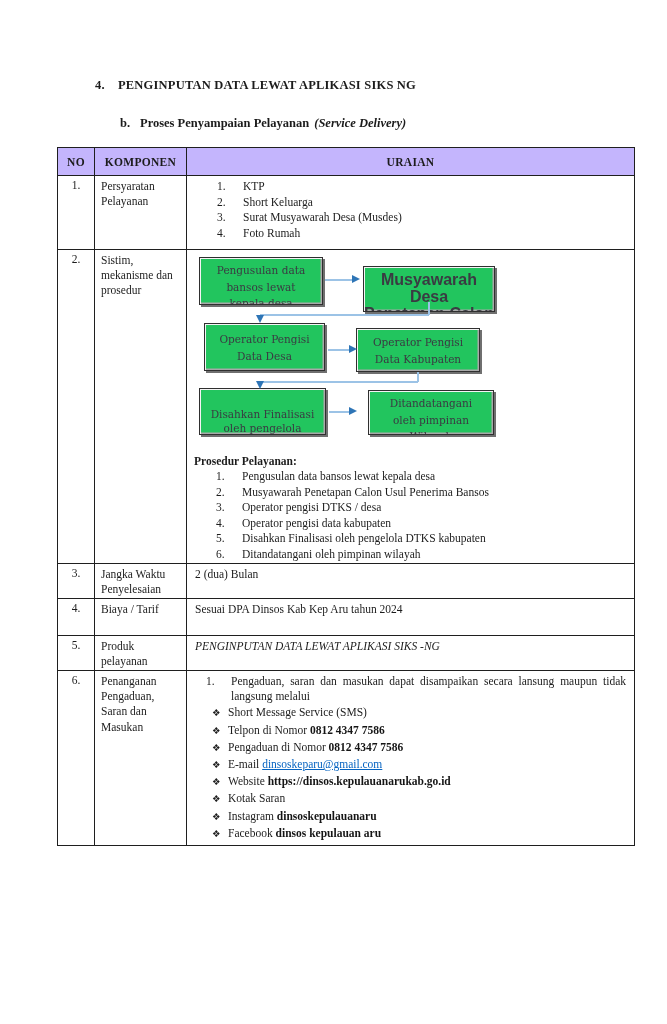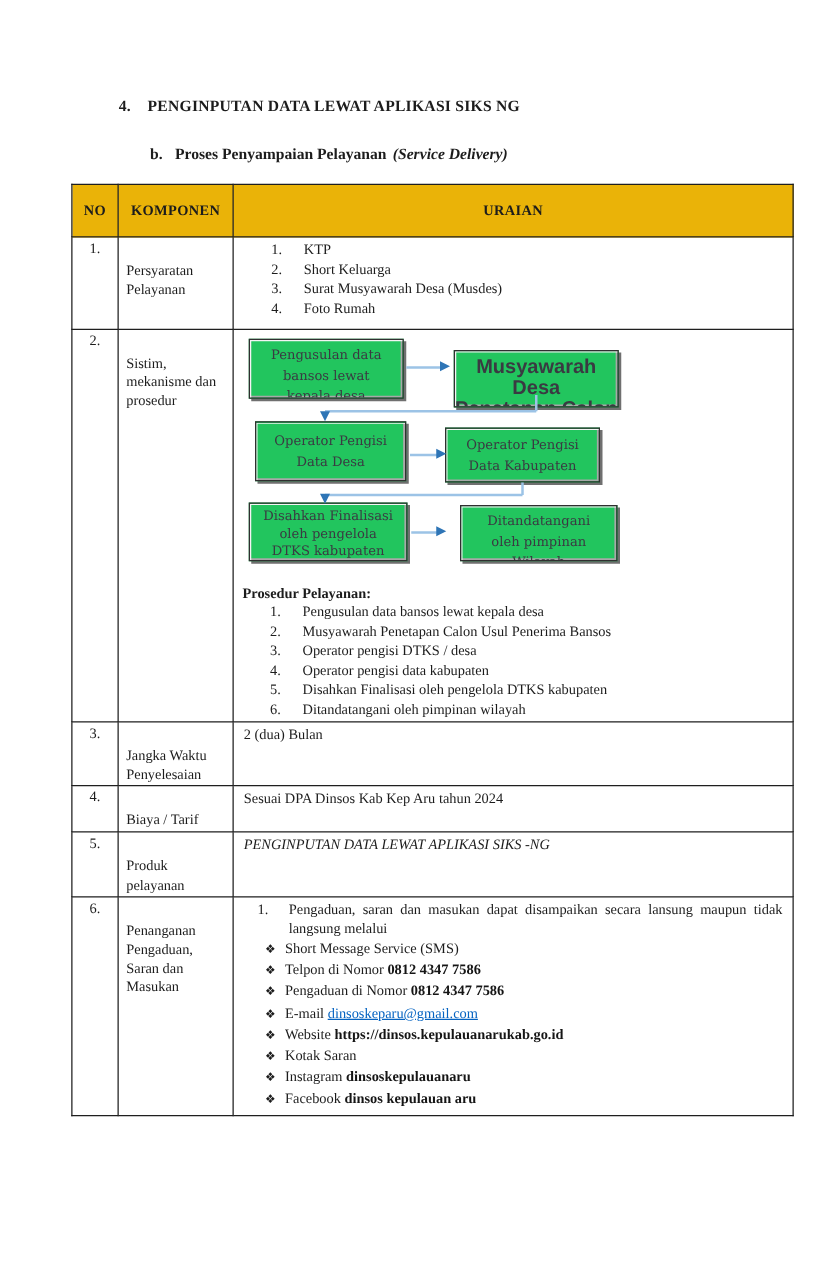--- a/index.html
+++ b/index.html
@@ -15,23 +15,23 @@
   .doc-title { position:absolute; left:95px; top:78px; font-weight:bold; font-size:12.5px; letter-spacing:.2px; display:flex; }
   .doc-title .num { width:23px; }
   .doc-subtitle { position:absolute; left:120px; top:116px; font-weight:bold; font-size:12.5px; display:flex; }
   .doc-subtitle .num { width:20px; }
   .doc-subtitle .it { font-style:italic; margin-left:5px;text-align:right; }
 
   
   table.main { position:absolute; left:57px; top:147px; width:577px; border-collapse:collapse; table-layout:fixed; font-size:11.5px; }
   table.main col.c-no { width:37px; } table.main col.c-komp { width:92px; } table.main col.c-ura { width:448px; }
   table.main th, table.main td { border:1px solid #1f1f1f; vertical-align:top; }
-  table.main th { background:#eab308; font-weight:bold; text-align:center; height:42px; vertical-align:middle; font-size:11.5px; letter-spacing:.3px;margin-left:28px; }
+  table.main th { background:#c4b5fd; font-weight:bold; text-align:center; height:28px; vertical-align:middle; font-size:11.5px; letter-spacing:.3px;margin-left:28px; }
   td.no { text-align:center; padding-top:3px; }
-  td.komp { padding:20px 4px 0 6px; line-height:1.32; }
+  td.komp { padding:3px 4px 0 6px; line-height:1.32; }
   td.ura { padding:3px 8px 3px 8px; line-height:1.32; }
   tr.r1 { height:74px; } tr.r2 { height:314px; } tr.r3 { height:35px; }
   tr.r4 { height:37px; } tr.r5 { height:35px; } tr.r6 { height:160px; }
   .italic { font-style:italic; }
   .bold { font-weight:bold; color:#151515; }
 
   
   .nlist { margin-left:22px; }
   .nlist .li { display:flex; line-height:15.5px; }
   .nlist .li .n { width:26px; flex:0 0 26px; }
@@ -39,21 +39,21 @@
   
   td.flowcell { padding:0; }
   .flow { position:relative; height:197px; margin:4px 0 0 7px; }
   .fbox {
     position:absolute; background:#22c55e; border:1px solid #2f2f2f;
     box-shadow: 2px 2px 0 0 #6f6f6f, inset 1px 1px 0 #f4f4f4, inset -1.5px -1.5px 0 #a8a8a8;
     text-align:center; overflow:hidden; color:#3a3a42;
   }
   .fbox-serif { font-family:"DejaVu Serif", serif; font-size:10.5px; line-height:16.5px; padding-top:4px; }
   .fbox-sans  { font-family:"Liberation Sans", sans-serif; font-weight:bold; font-size:16px; line-height:17px; padding-top:4px;margin-top:10px; }
-  .fbox-tight { line-height:14px; padding-top:3px; }
+  .fbox-tight { line-height:14px; padding-top:18px; }
   .b1 { left:5px;   top:3px;   width:124px; height:48px; }
   .b2 { left:169px; top:2px;   width:132px; height:46px; }
   .b3 { left:10px;  top:69px;  width:121px; height:48px; padding-top:7px; }
   .b4 { left:162px; top:74px;  width:124px; height:44px; padding-top:5px; }
   .b5 { left:5px;   top:134px; width:127px; height:47px; }
   .b6 { left:174px; top:136px; width:126px; height:45px; }
   .aline { position:absolute; background:#9cc3e6; }
   .hline { height:1.5px; } .vline { width:1.5px; }
   .ahead-r { position:absolute; width:0; height:0; border-top:4.5px solid transparent; border-bottom:4.5px solid transparent; border-left:8px solid #2e75b6; }
   .ahead-d { position:absolute; width:0; height:0; border-left:4.5px solid transparent; border-right:4.5px solid transparent; border-top:8px solid #2e75b6; }

